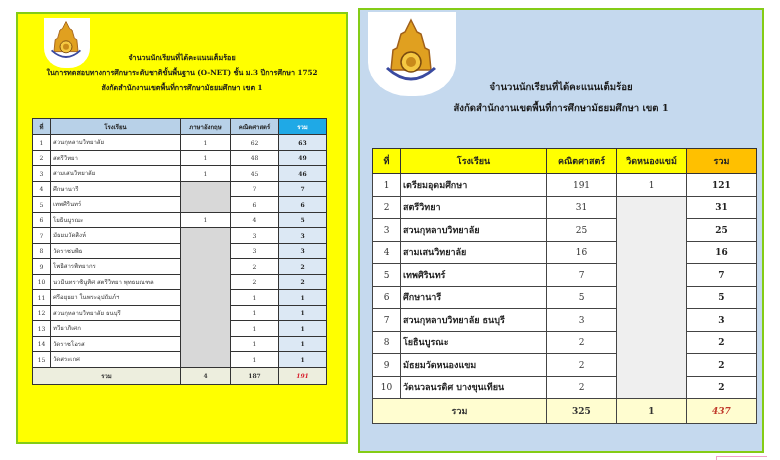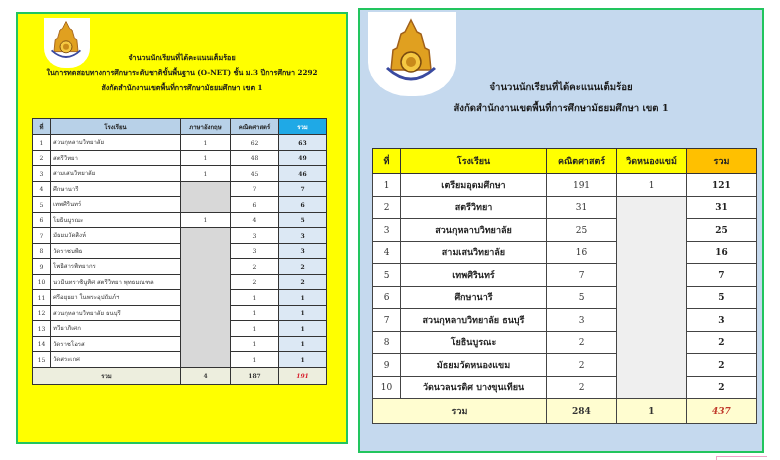--- a/index.html
+++ b/index.html
@@ -1,20 +1,20 @@
 <!DOCTYPE html>
 <html><head>
 <meta charset="utf-8">
 <style>
   html, body { margin: 0; padding: 0; }
   body {
     width: 780px; height: 460px; background: #ffffff; position: relative; overflow: hidden;
     font-family: "DejaVu Serif", "Liberation Serif", serif;
   }
-  .panel { position: absolute; box-sizing: border-box; border: 2px solid #22c55e; }
+  .panel { position: absolute; box-sizing: border-box; border: 2px solid #84cc16; }
   .panel-left { left: 16px; top: 12px; width: 332px; height: 432px; background: #ffff00; }
   .panel-right { left: 358px; top: 8px; width: 406px; height: 445px; background: #c5d9ee; }
 
   .logo-bg { position: absolute; background: #ffffff; border-radius: 0 0 46% 46% / 0 0 40% 40%; }
   .panel-left .logo-bg { left: 26px; top: 4px; width: 46px; height: 50px; }
   .panel-right .logo-bg { left: 8px; top: 2px; width: 88px; height: 84px; }
 
   .logo { position: absolute; }
   .panel-left .logo { left: 30px; top: 6px; width: 36px; height: 44px; }
   .panel-right .logo { left: 20px; top: 8px; width: 62px; height: 72px; }
@@ -33,42 +33,42 @@
   .t-left td.name { text-align: left; }
   .t-left td.sum { background: #dce8f4; font-weight: bold; color: #222; }
   .t-left td.gray { background: #d8d8d8; }
   .t-left tr.total td { background: #edeede; font-weight: bold; height: 16px; }
   .t-left tr.total td.grand { color: #d8202e; font-style: italic; }
 
   .t-right { left: 12px; top: 138px; width: 384px; font-size: 9px; }
   .t-right th { height: 24px; background: #ffff00; font-weight: bold; color: #222; }
   .t-right th.sum-h { background: #ffc000; }
   .t-right td { height: 21.5px; background: #ffffff; color: #333; border-color: #444; }
-  .t-right td.name { text-align: center; font-weight: bold; color: #222; margin-left: 18px; }
+  .t-right td.name { text-align: left; font-weight: bold; color: #222; margin-left: 18px; }
   .t-right td.sum { font-weight: bold; color: #222; }
   .t-right td.gray { background: #efefef; }
   .t-right tr.total td { background: #fffdd0; font-weight: bold; height: 24px; }
   .t-right tr.total td.grand { color: #c0392b; font-style: italic; }
 
   .corner-mark { position: absolute; left: 716px; top: 456px; width: 50px; height: 4px; border-top: 1px solid #f0a0c8; border-left: 1px solid #f0a0c8; }
 </style>
 </head>
 <body>
 
 <div class="panel panel-left">
   <div class="logo-bg"></div>
   <svg class="logo" viewBox="0 0 60 72">
     <path d="M30 2 L36 14 L40 16 L44 30 L48 32 L50 52 L10 52 L12 32 L16 30 L20 16 L24 14 Z" fill="#e0a020" stroke="#a0601a" stroke-width="1.5"></path>
     <circle cx="30" cy="44" r="10" fill="#f5c842" stroke="#7a4b10" stroke-width="1.5"></circle>
     <circle cx="30" cy="44" r="5" fill="#c98a1a"></circle>
     <path d="M6 50 Q30 72 54 50" fill="none" stroke="#3a4aa0" stroke-width="3"></path>
   </svg>
   <div class="titles">
     <div>จำนวนนักเรียนที่ได้คะแนนเต็มร้อย</div>
-    <div>ในการทดสอบทางการศึกษาระดับชาติขั้นพื้นฐาน (O-NET) ชั้น ม.3 ปีการศึกษา 2292</div>
+    <div>ในการทดสอบทางการศึกษาระดับชาติขั้นพื้นฐาน (O-NET) ชั้น ม.3 ปีการศึกษา 1752</div>
     <div>สังกัดสำนักงานเขตพื้นที่การศึกษามัธยมศึกษา เขต 1</div>
   </div>
   <table class="t-left">
     <colgroup>
         <col style="width:18px">
         <col style="width:130px">
         <col style="width:50px">
         <col style="width:48px">
         <col style="width:48px">
       </colgroup>
@@ -275,21 +275,21 @@
           <td class="sum">2</td>
         </tr>
       <tr>
           <td>10</td>
           <td class="name">วัดนวลนรดิศ บางขุนเทียน</td>
           <td>2</td>
           <td class="sum">2</td>
         </tr>
       <tr class="total">
         <td colspan="2">รวม</td>
-        <td>284</td>
+        <td>325</td>
         <td>1</td>
         <td class="grand">437</td>
       </tr>
     </tbody>
   </table>
 </div>
 
 <div class="corner-mark"></div>
 
 </body></html>

